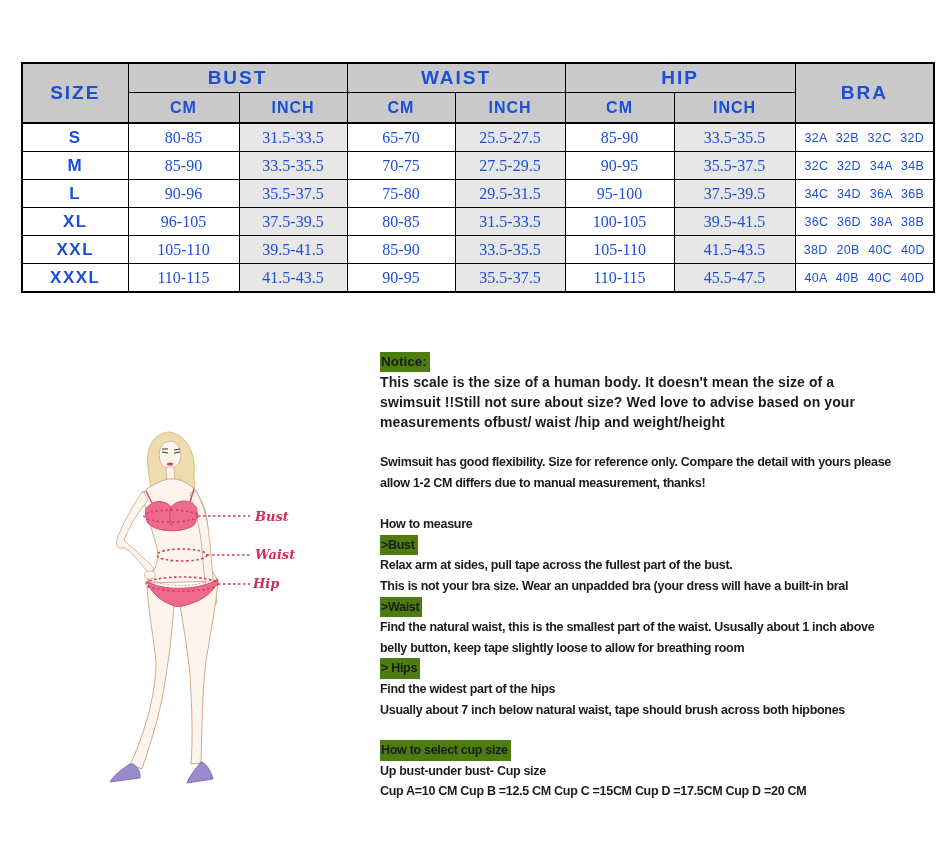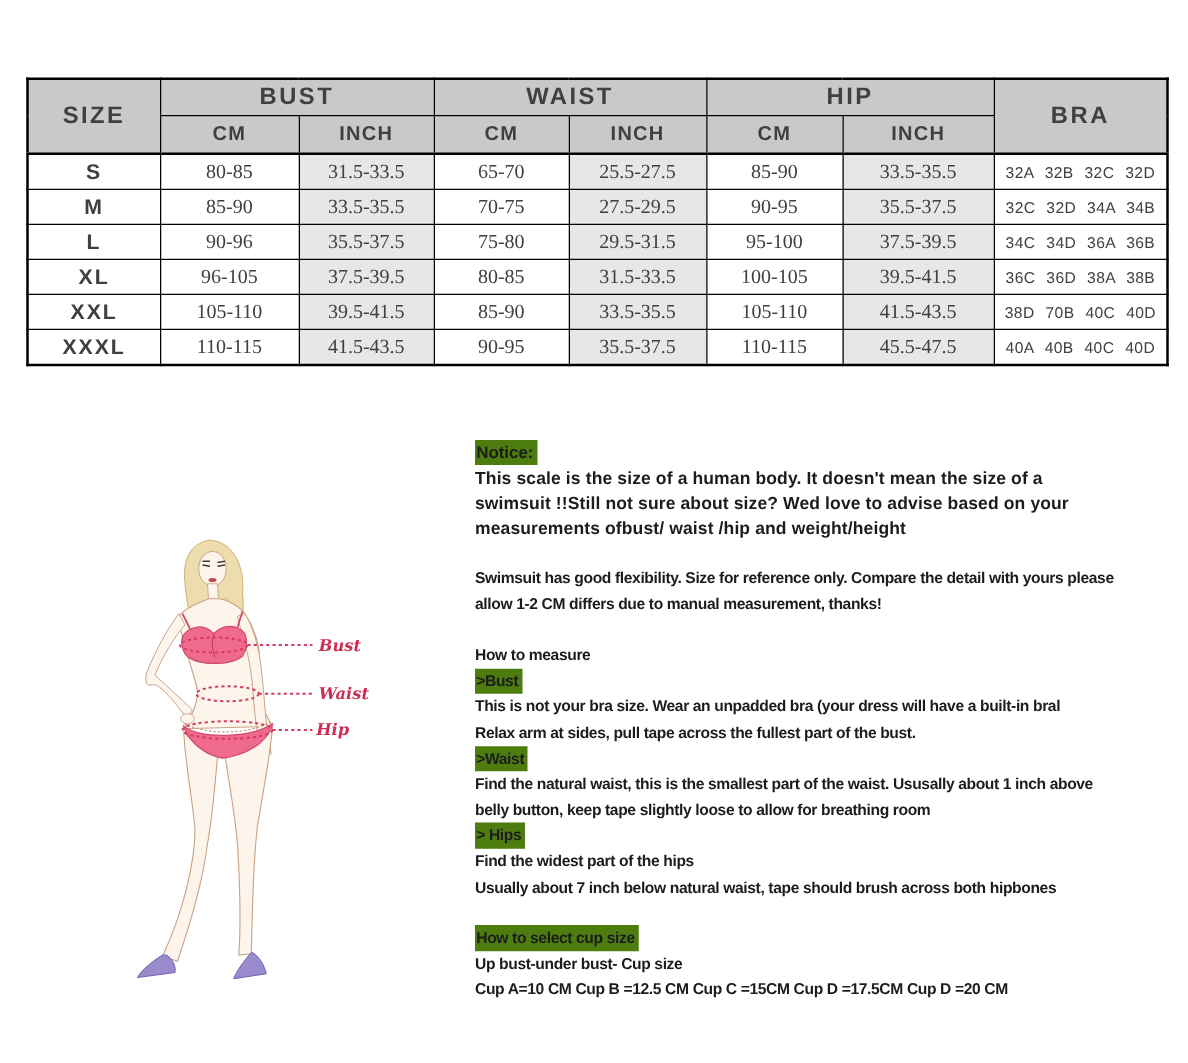--- a/index.html
+++ b/index.html
@@ -3,21 +3,21 @@
 <meta charset="utf-8">
 <style>
   html,body { margin:0; padding:0; }
   body { width:950px; height:850px; background:#ffffff; font-family:"Liberation Sans", sans-serif; }
   .canvas { position:relative; width:950px; height:850px; background:#ffffff; overflow:hidden; }
 
   
   .size-table {
     position:absolute; left:21px; top:62px;
     border-collapse:collapse; table-layout:fixed; width:912px;
-    color:#404040;
+    color:#1d4ed8;
     border-radius:15px;
   }
   .size-table, .size-table th, .size-table td { border:1px solid #000; }
   .size-table { border:2px solid #000; }
   .size-table thead th {
     background:#c9c9c9;
     font-family:"Liberation Sans", sans-serif;
     font-weight:bold; text-align:center; padding:0;
   }
   .size-table thead tr.grp th { font-size:19px; height:28px; letter-spacing:2px; }
@@ -128,21 +128,21 @@
         <td class="bra">36C 36D 38A 38B</td>
       </tr>
       <tr>
         <td class="size-cell">XXL</td>
         <td>105-110</td>
         <td class="inch">39.5-41.5</td>
         <td>85-90</td>
         <td class="inch">33.5-35.5</td>
         <td>105-110</td>
         <td class="inch">41.5-43.5</td>
-        <td class="bra">38D 70B 40C 40D</td>
+        <td class="bra">38D 20B 40C 40D</td>
       </tr>
       <tr>
         <td class="size-cell">XXXL</td>
         <td>110-115</td>
         <td class="inch">41.5-43.5</td>
         <td>90-95</td>
         <td class="inch">35.5-37.5</td>
         <td>110-115</td>
         <td class="inch">45.5-47.5</td>
         <td class="bra">40A 40B 40C 40D</td>
@@ -203,22 +203,22 @@
     <div class="line t-head"><span class="hl">Notice:</span></div>
     <div class="line t-big">This scale is the size of a human body. It doesn't mean the size of a</div>
     <div class="line t-big">swimsuit !!Still not sure about size? Wed love to advise based on your</div>
     <div class="line t-big">measurements ofbust/ waist /hip and weight/height</div>
 
     <div class="line t-sm gap20">Swimsuit has good flexibility. Size for reference only. Compare the detail with yours please</div>
     <div class="line t-sm">allow 1-2 CM differs due to manual measurement, thanks!</div>
 
     <div class="line t-sm gap21">How to measure</div>
     <div class="line t-sm"><span class="hl">&gt;Bust</span></div>
+    <div class="line t-sm">Relax arm at sides, pull tape across the fullest part of the bust.</div>
     <div class="line t-sm">This is not your bra size. Wear an unpadded bra (your dress will have a built-in bral</div>
-    <div class="line t-sm">Relax arm at sides, pull tape across the fullest part of the bust.</div>
     <div class="line t-sm"><span class="hl">&gt;Waist</span></div>
     <div class="line t-sm">Find the natural waist, this is the smallest part of the waist. Ususally about 1 inch above</div>
     <div class="line t-sm">belly button, keep tape slightly loose to allow for breathing room</div>
     <div class="line t-sm"><span class="hl">&gt; Hips</span></div>
     <div class="line t-sm">Find the widest part of the hips</div>
     <div class="line t-sm">Usually about 7 inch below natural waist, tape should brush across both hipbones</div>
 
     <div class="line t-sm gap20"><span class="hl">How to select cup size</span></div>
     <div class="line t-sm">Up bust-under bust- Cup size</div>
     <div class="line t-sm">Cup A=10 CM Cup B =12.5 CM Cup C =15CM Cup D =17.5CM Cup D =20 CM</div>

